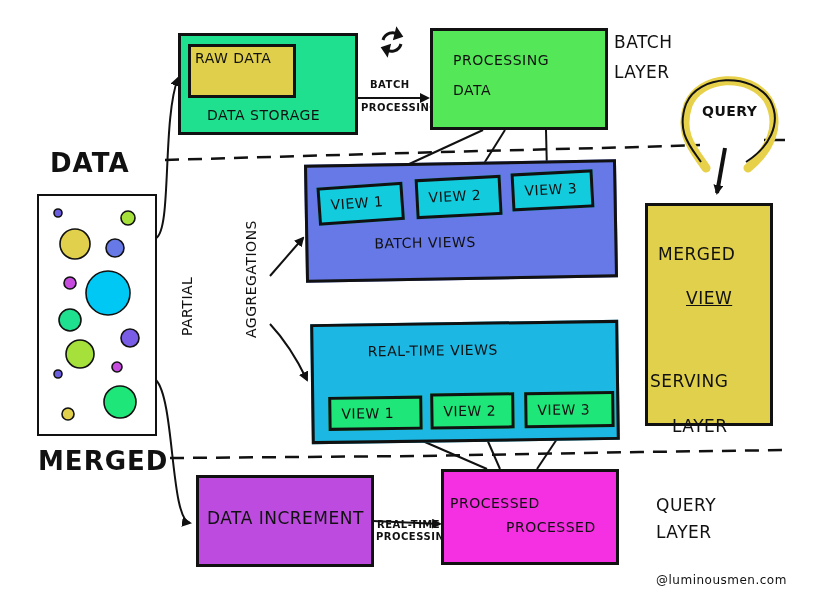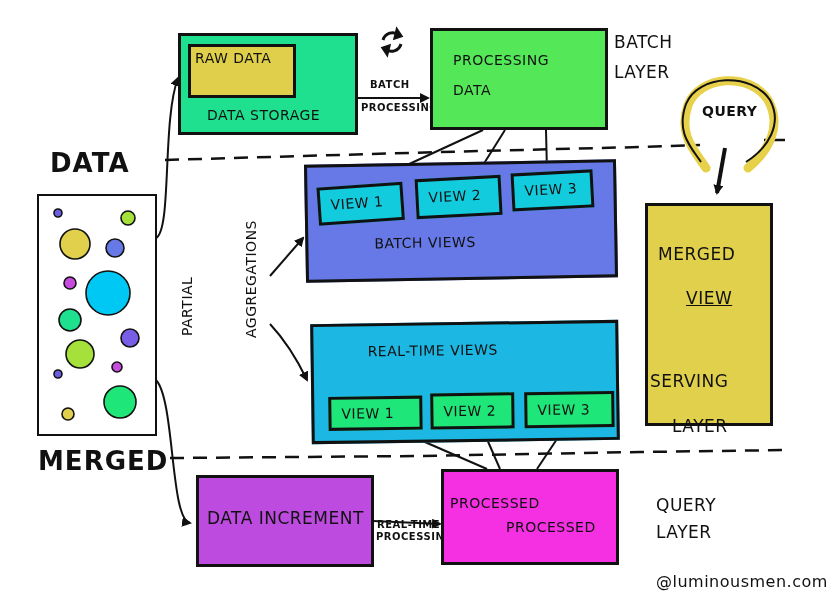--- a/index.html
+++ b/index.html
@@ -140,13 +140,13 @@
 <div class="lbl xs" style="left:376px;top:532px;">PROCESSING</div>
 
 <div class="box" style="left:441px;top:469px;width:178px;height:96px;background:#f52fe2;">
   <div class="lbl sm" style="left:6px;top:24px;">PROCESSED</div>
   <div class="lbl sm" style="left:62px;top:48px;">PROCESSED</div>
 </div>
 
 <div class="lbl med" style="left:656px;top:497px;">QUERY</div>
 <div class="lbl med" style="left:656px;top:524px;">LAYER</div>
 
-<div class="lbl" style="left:656px;top:574px;font-size:16px;">@luminousmen.com</div>
+<div class="lbl" style="left:656px;top:574px;font-size:12px;">@luminousmen.com</div>
 
 </body></html>

